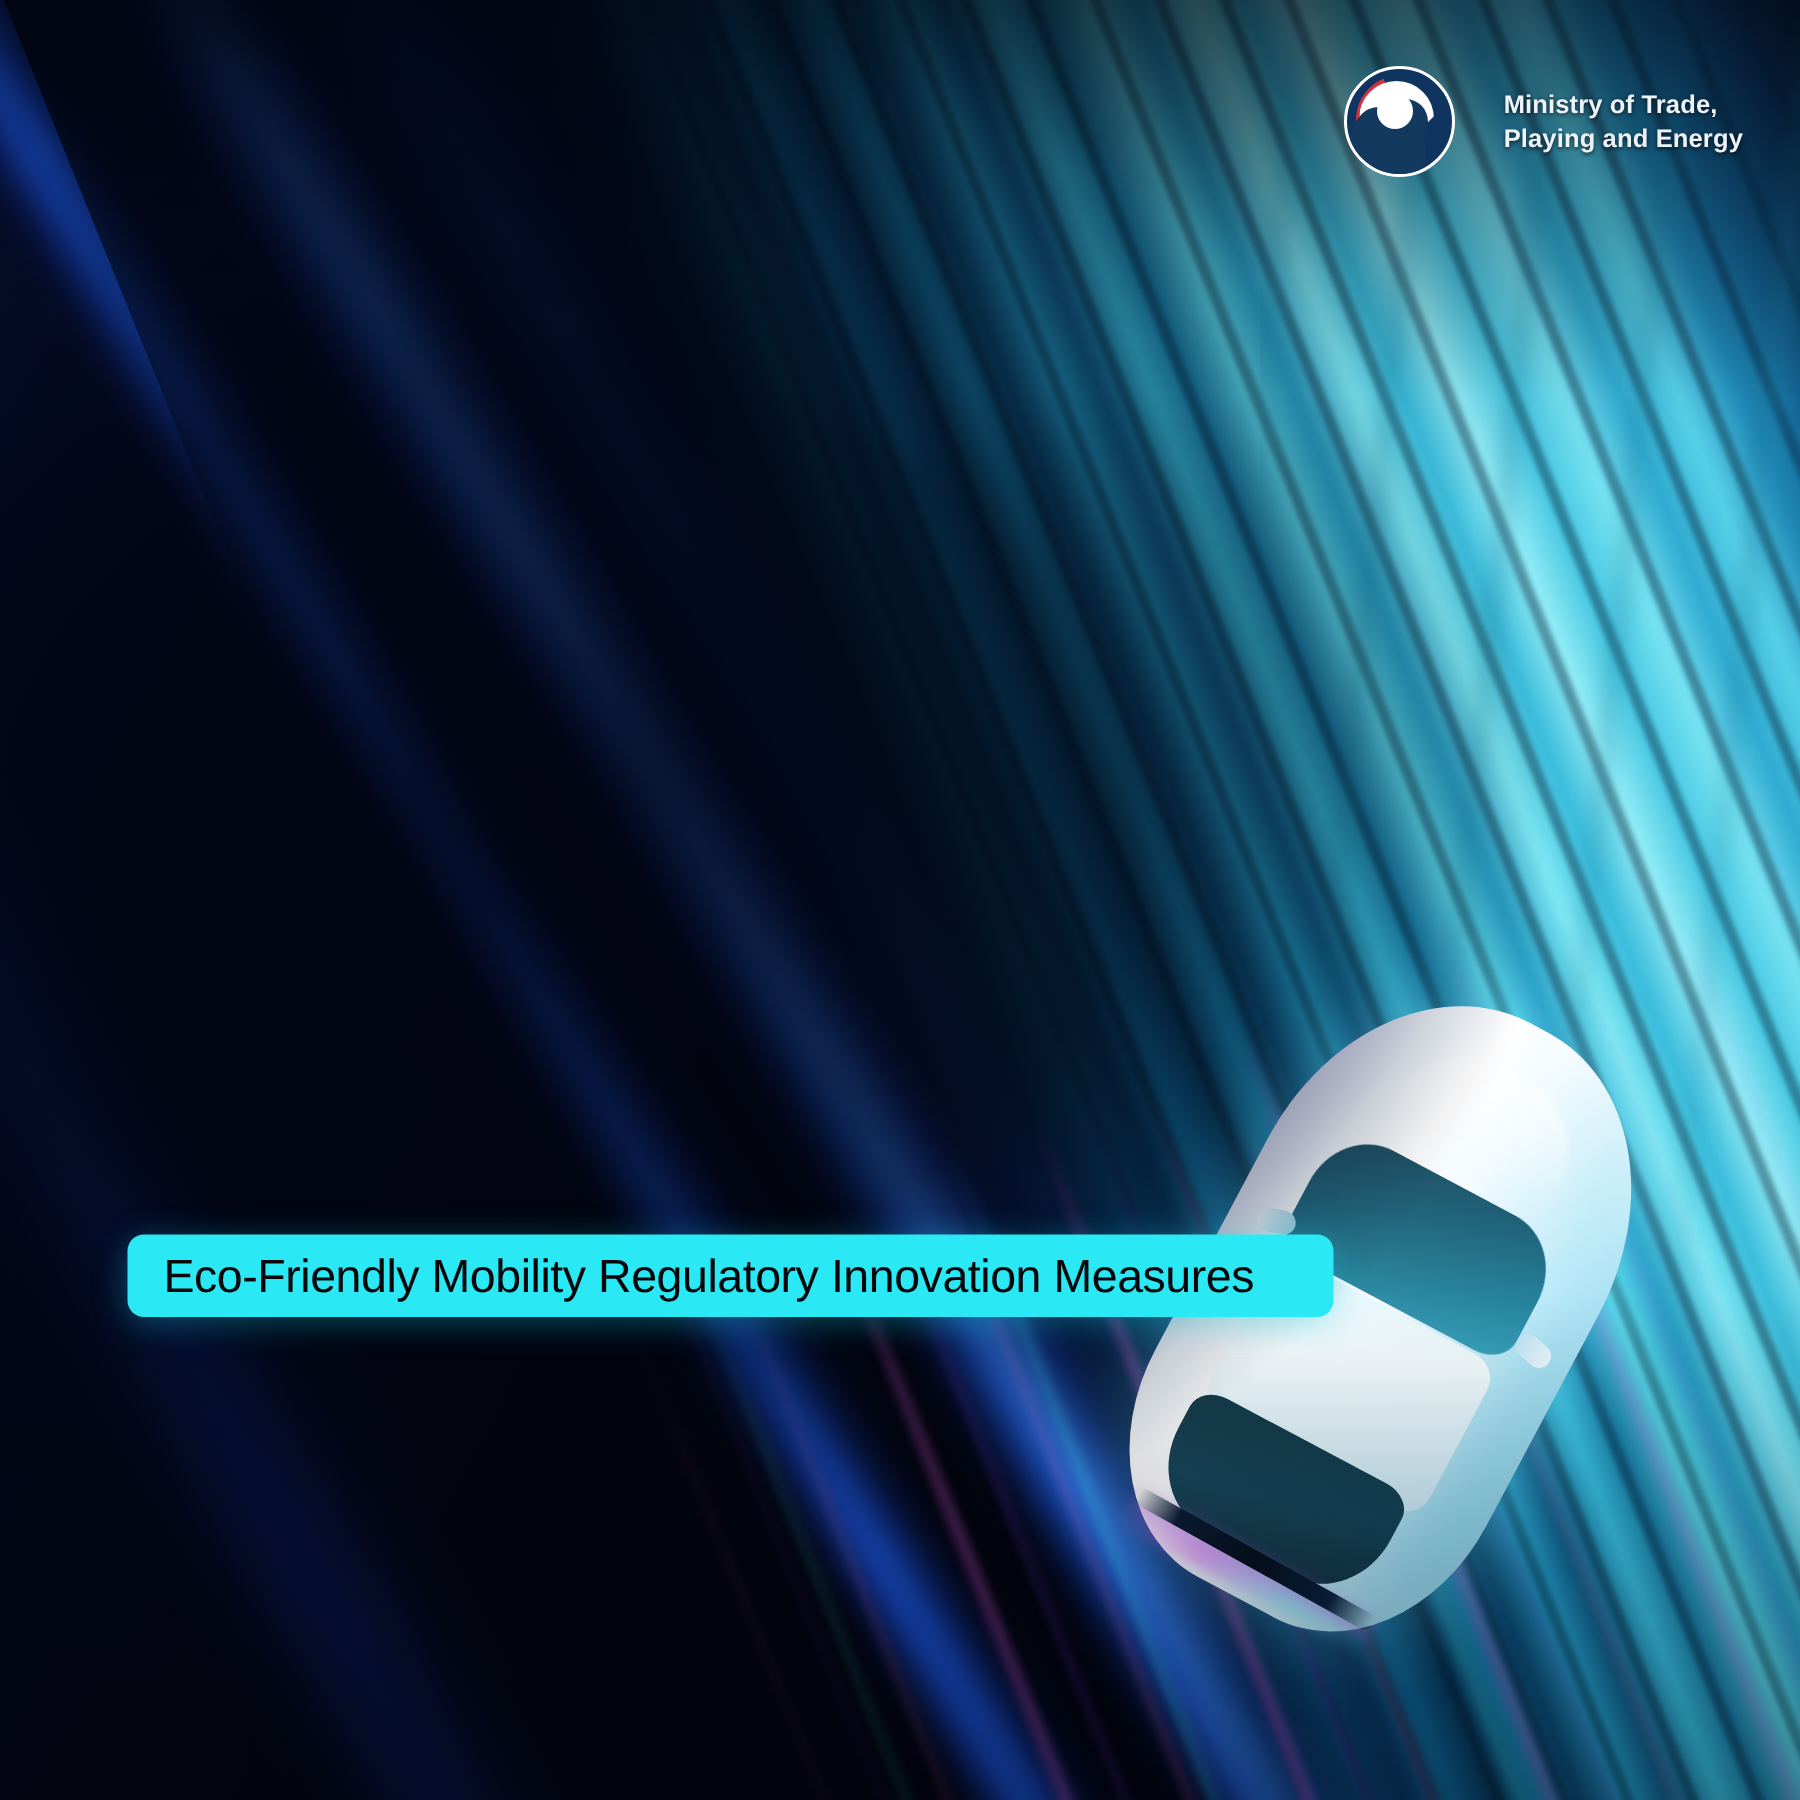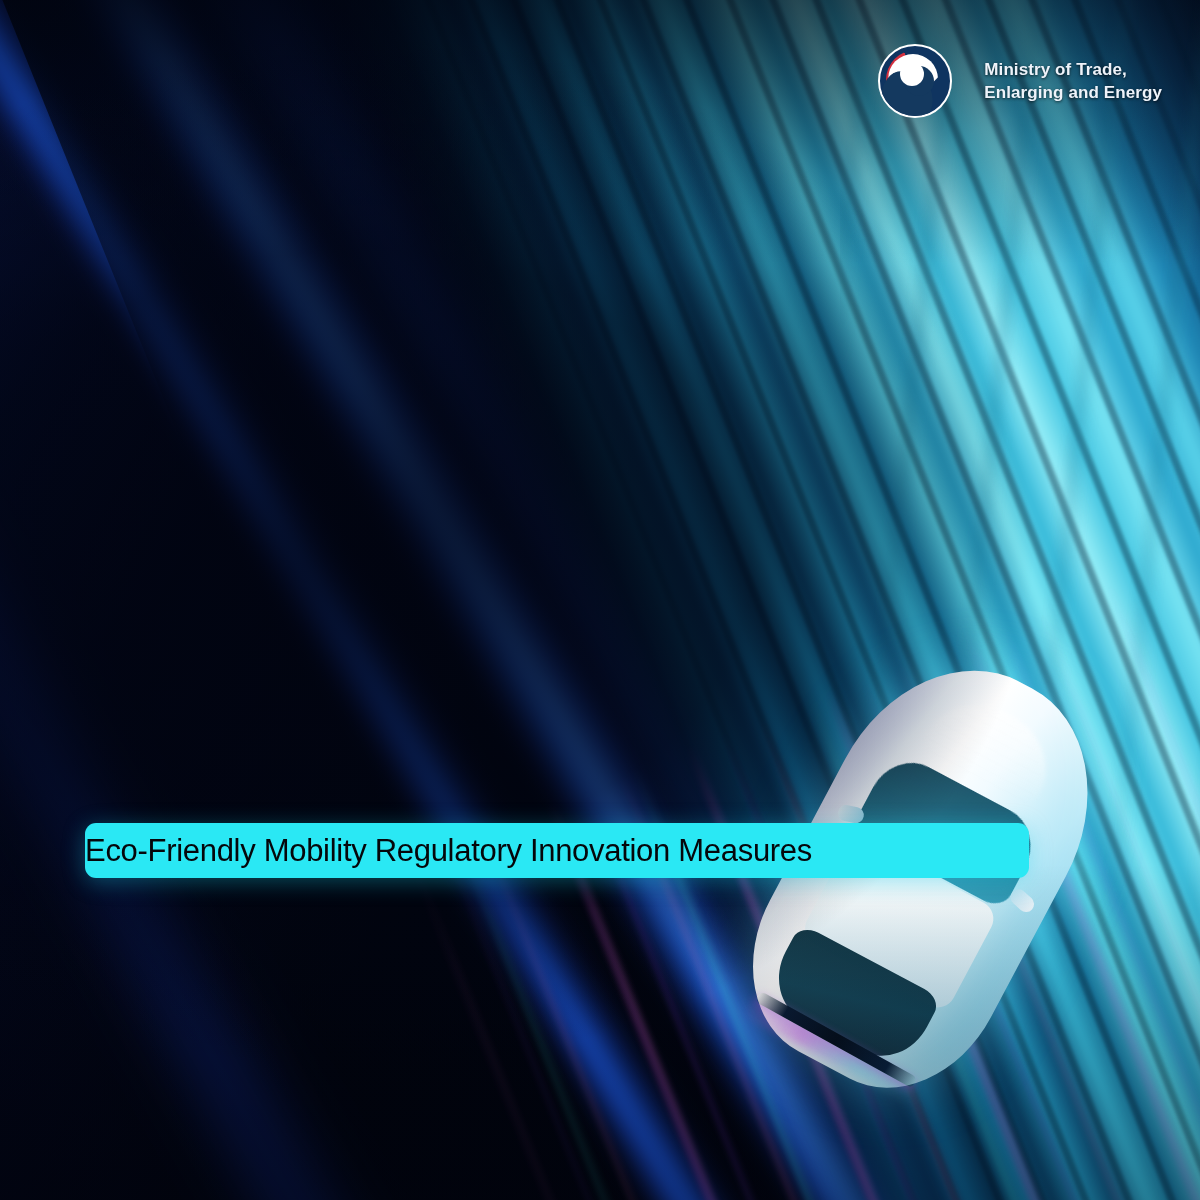--- a/index.html
+++ b/index.html
@@ -349,24 +349,25 @@
   .accent{
     color:#16dcdf;
     font-weight:bold;
     letter-spacing:0.4px;
   }
 
   
   .badge{
     position:absolute;
     left:85px;top:823px;
-    width:944px;height:55px;
+    width:804px;height:55px;
     background:#2ae8f4;
     border-radius:11px;
     display:flex;align-items:center;
+    padding-left:24px;
     box-shadow:0 4px 22px rgba(20,200,225,.35);
   }
   .badge-text{
     color:#05070b;
     font-size:31px;
     letter-spacing:-0.3px;
     white-space:nowrap;
   }
 </style>
 </head>
@@ -406,21 +407,21 @@
   <div class="logo-block">
     <div class="taeguk">
       <div class="tg-red"></div>
       <div class="tg-white"></div>
       <div class="tg-navy-swirl"></div>
       <div class="tg-inner"></div>
       <div class="tg-inner2"></div>
     </div>
     <div class="logo-text">
       <div>Ministry of Trade,</div>
-      <div>Enlarging and Energy</div>
+      <div>Playing and Energy</div>
     </div>
   </div>
 
 
   <div class="badge">
     <span class="badge-text">Eco-Friendly Mobility Regulatory Innovation Measures</span>
   </div>
 
 </div>
 

